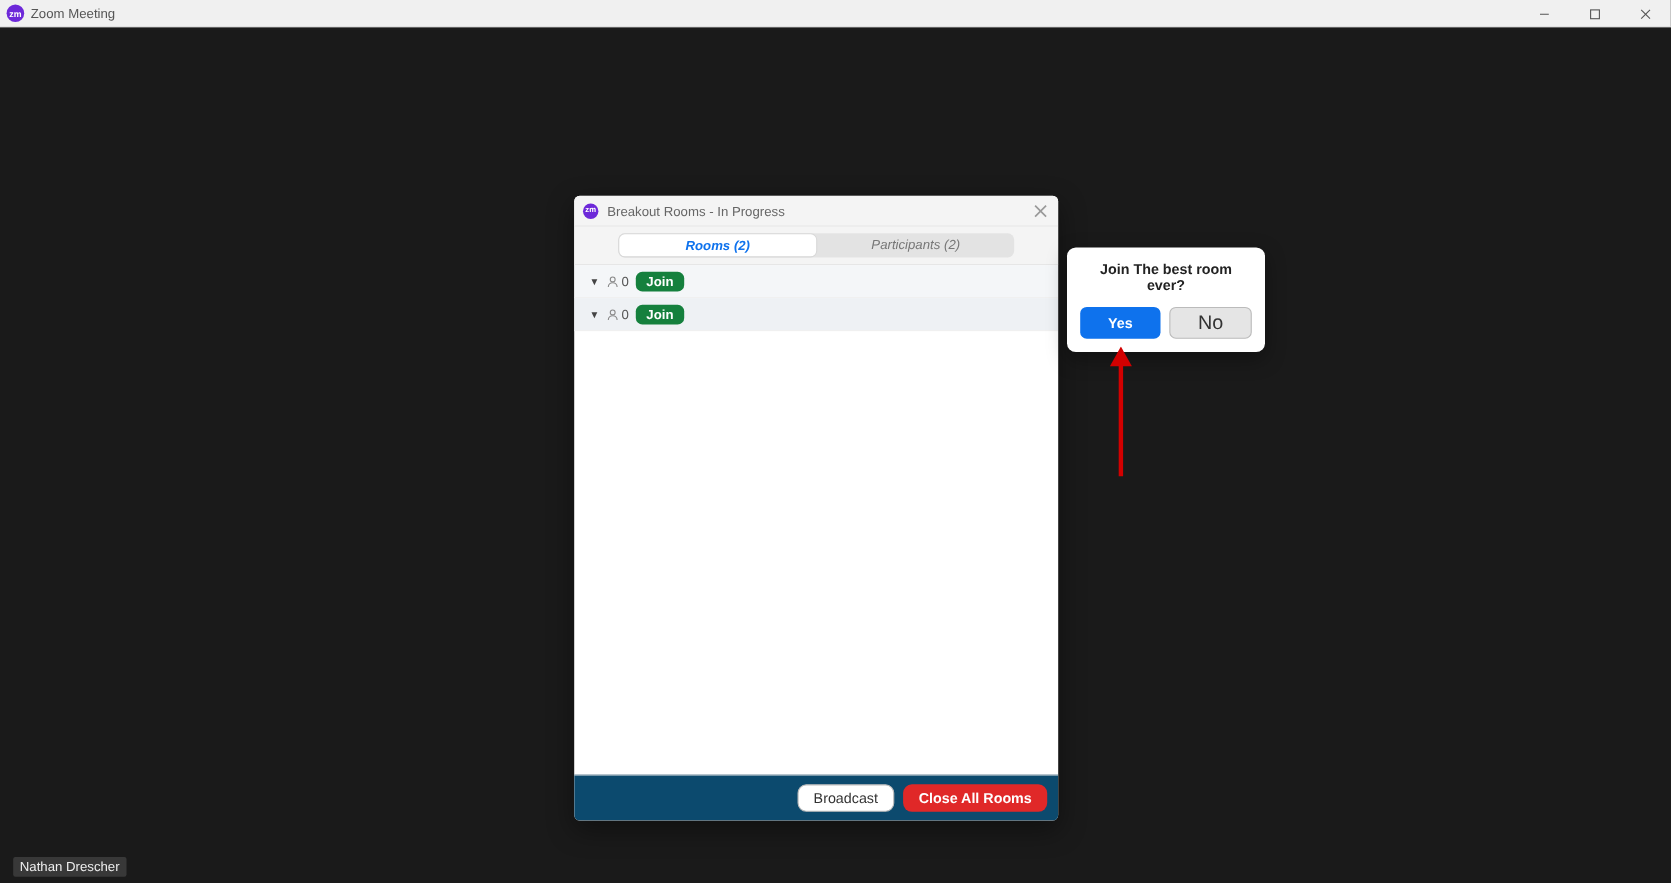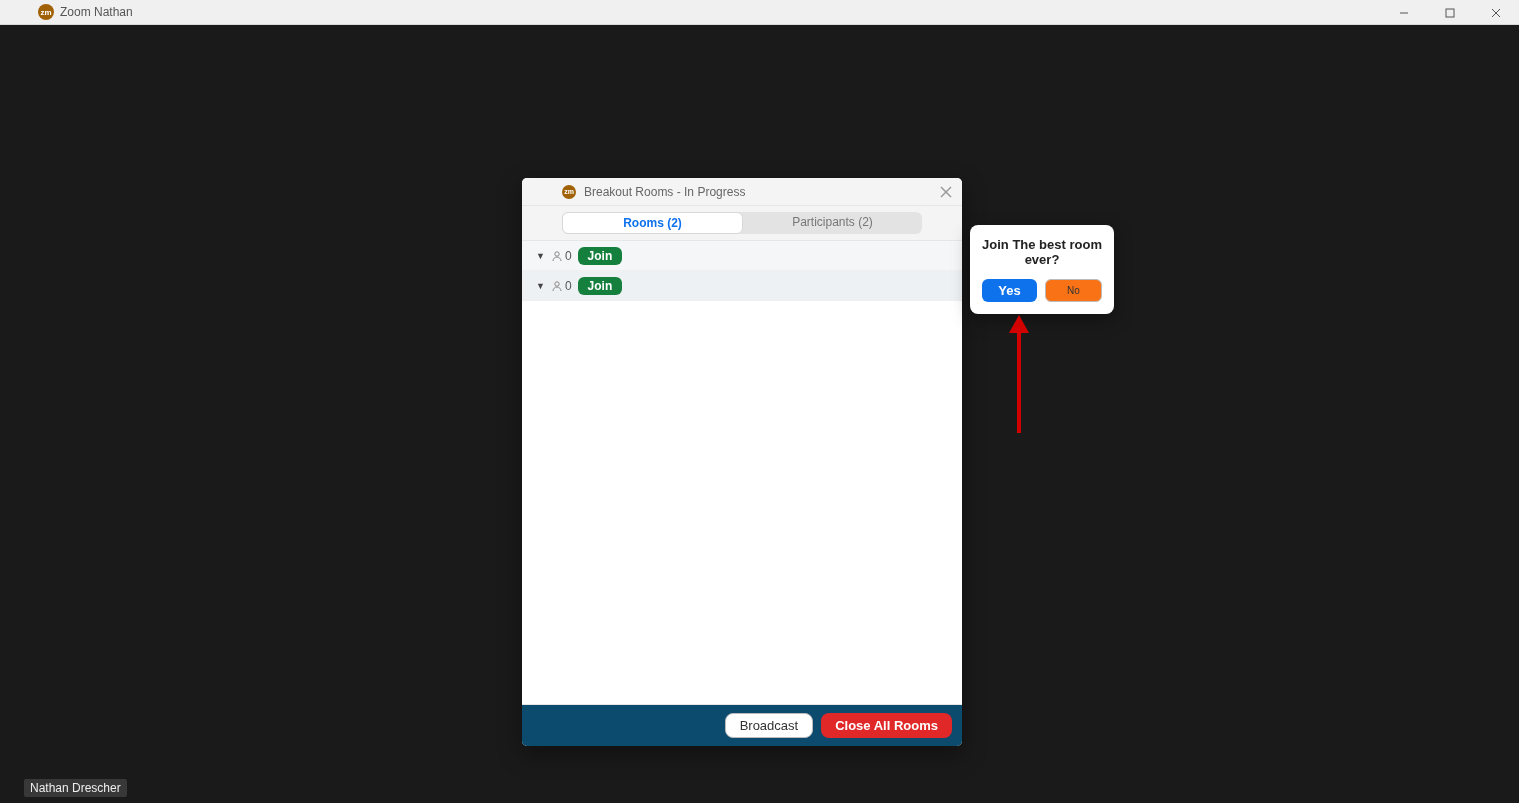--- a/index.html
+++ b/index.html
@@ -11,48 +11,47 @@
     background: #f0f0f0;
     display: flex;
     align-items: center;
     padding-left: 6px;
     position: relative;
     border-bottom: 1px solid #d8d8d8;
   }
   .zoom-icon {
     width: 16px; height: 16px;
     border-radius: 50%;
-    background: #a16207;
+    background: #6d28d9;
     color: #fff;
     font-size: 8px;
     font-weight: 600;
     display: flex; align-items: center; justify-content: center;
     margin-right: 6px;
-    margin-left: 32px;
   }
   .titlebar-title { font-size: 12px; color: #555; }
   .win-controls {
     position: absolute; right: 0; top: 0; height: 25px;
     display: flex; align-items: center;
   }
   .win-btn {
     width: 46px; height: 25px;
     display: flex; align-items: center; justify-content: center;
     color: #555; font-size: 12px;
   }
   .win-btn svg { stroke: #555; }
 
   .main-area {
     position: relative;
     width: 100%; height: 778px;
     background: #1a1a1a;
   }
   .participant-name {
     position: absolute;
-    left: 24px;
+    left: 12px;
     bottom: 6px;
     background: rgba(60,60,60,0.9);
     color: #eee;
     font-size: 12px;
     padding: 2px 6px;
     border-radius: 2px;
   }
 
   .dialog {
     position: absolute;
@@ -79,20 +78,21 @@
     width: 20px; height: 20px;
     display: flex; align-items: center; justify-content: center;
     color: #999; cursor: pointer;
   }
   .dialog-close svg { stroke: #999; }
 
   .tabs-row {
     padding: 6px 40px;
     background: #f4f4f4;
     border-bottom: 1px solid #e6e6e6;
+    font-style: italic;
   }
   .tabs {
     display: flex;
     background: #e3e3e3;
     border-radius: 6px;
     height: 22px;
   }
   .tab {
     flex: 1;
     text-align: center;
@@ -161,21 +161,21 @@
     padding: 5px 14px;
     border-radius: 8px;
     font-size: 13px;
     font-weight: 700;
     cursor: pointer;
   }
 
   .popover {
     position: absolute;
     left: 970px; top: 200px;
-    width: 144px;
+    width: 180px;
     background: #fff;
     border-radius: 8px;
     box-shadow: 0 6px 18px rgba(0,0,0,.35);
     padding: 12px 12px 12px 12px;
   }
   .popover::before {
     content: "";
     position: absolute;
     left: -8px; top: 30px;
     border: 8px solid transparent;
@@ -193,41 +193,41 @@
     color: #fff;
     border: none;
     border-radius: 6px;
     padding: 4px 0;
     font-size: 13px;
     font-weight: 600;
     cursor: pointer;
   }
   .btn-no {
     flex: 1;
-    background: #f97316;
+    background: #e5e5e5;
     color: #333;
     border: 1px solid #bbb;
     border-radius: 6px;
     padding: 3px 0;
-    font-size: 10px;
+    font-size: 18px;
     cursor: pointer;
   }
 
   .arrow-annotation {
     position: absolute;
     left: 1004px; top: 290px;
     pointer-events: none;
   }
 </style>
 </head>
 <body>
 
 <div class="titlebar">
   <span class="zoom-icon">zm</span>
-  <span class="titlebar-title">Zoom Nathan</span>
+  <span class="titlebar-title">Zoom Meeting</span>
   <div class="win-controls">
     <div class="win-btn">
       <svg width="12" height="12">
           <line x1="2" y1="6" x2="10" y2="6" stroke-width="1"></line>
         </svg>
     </div>
     <div class="win-btn">
       <svg width="12" height="12">
           <rect x="2" y="2" width="8" height="8" fill="none" stroke-width="1"></rect>
         </svg>

